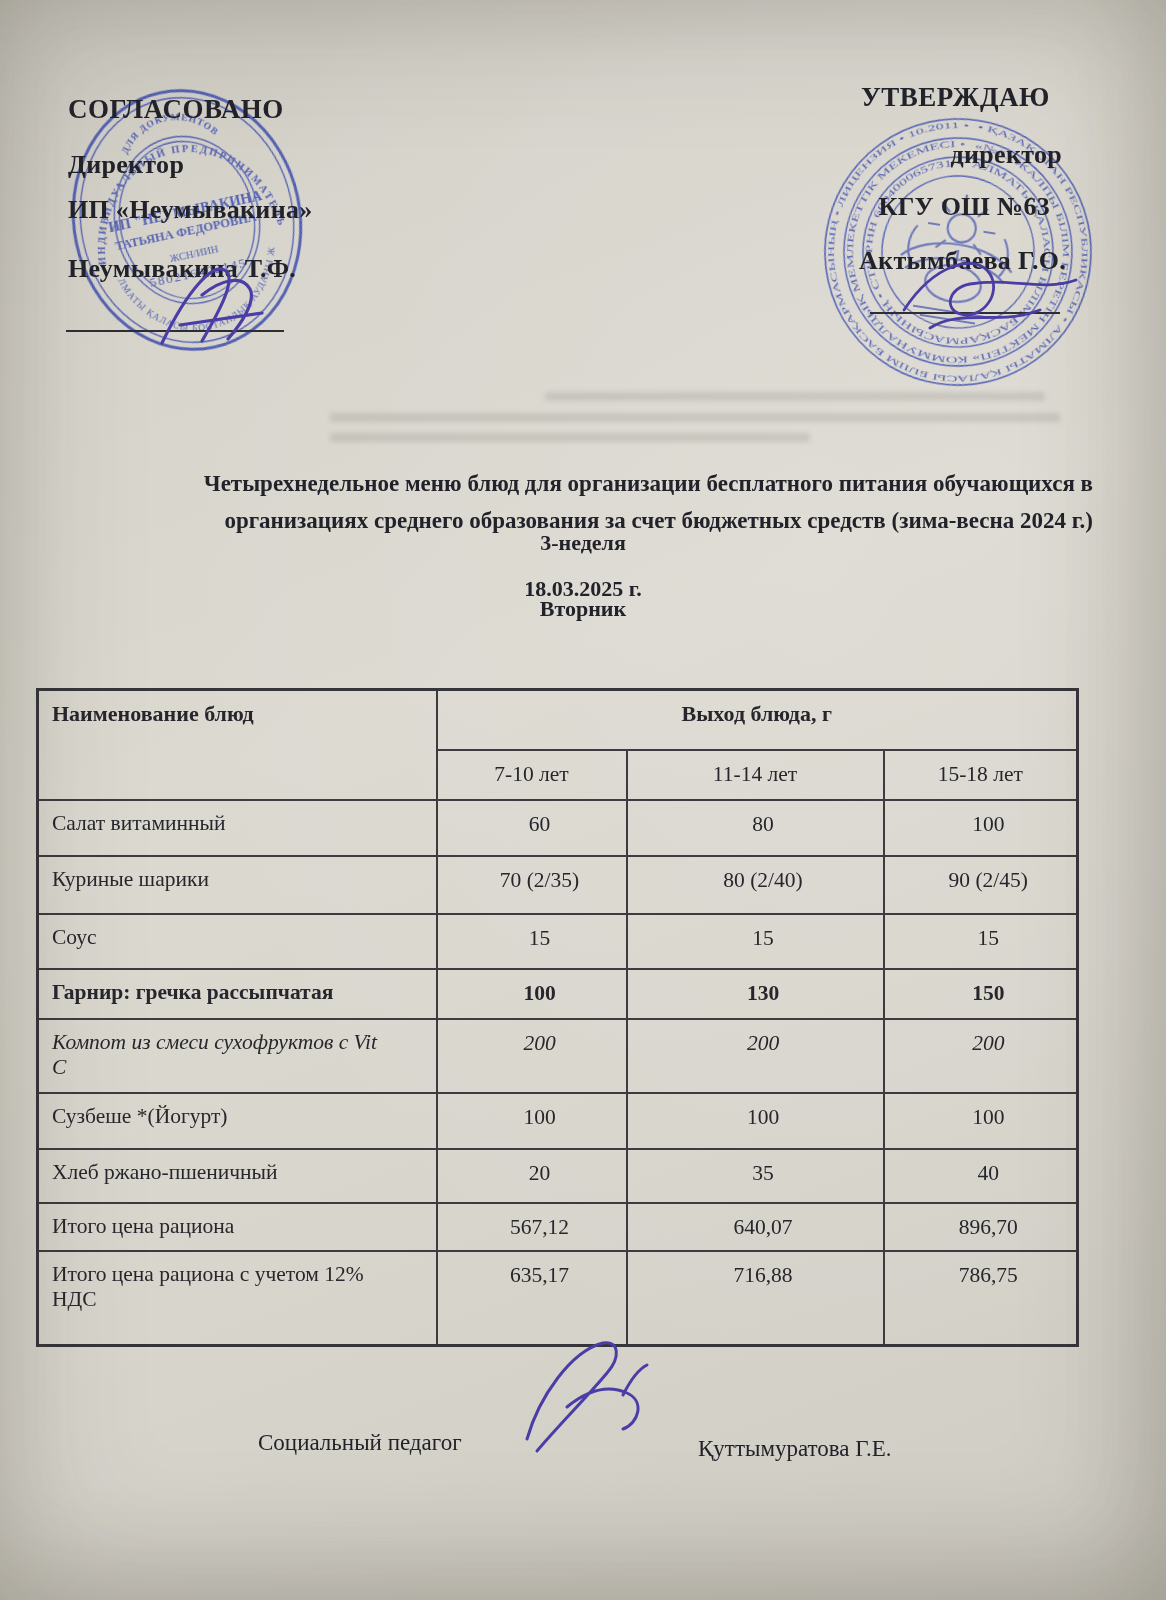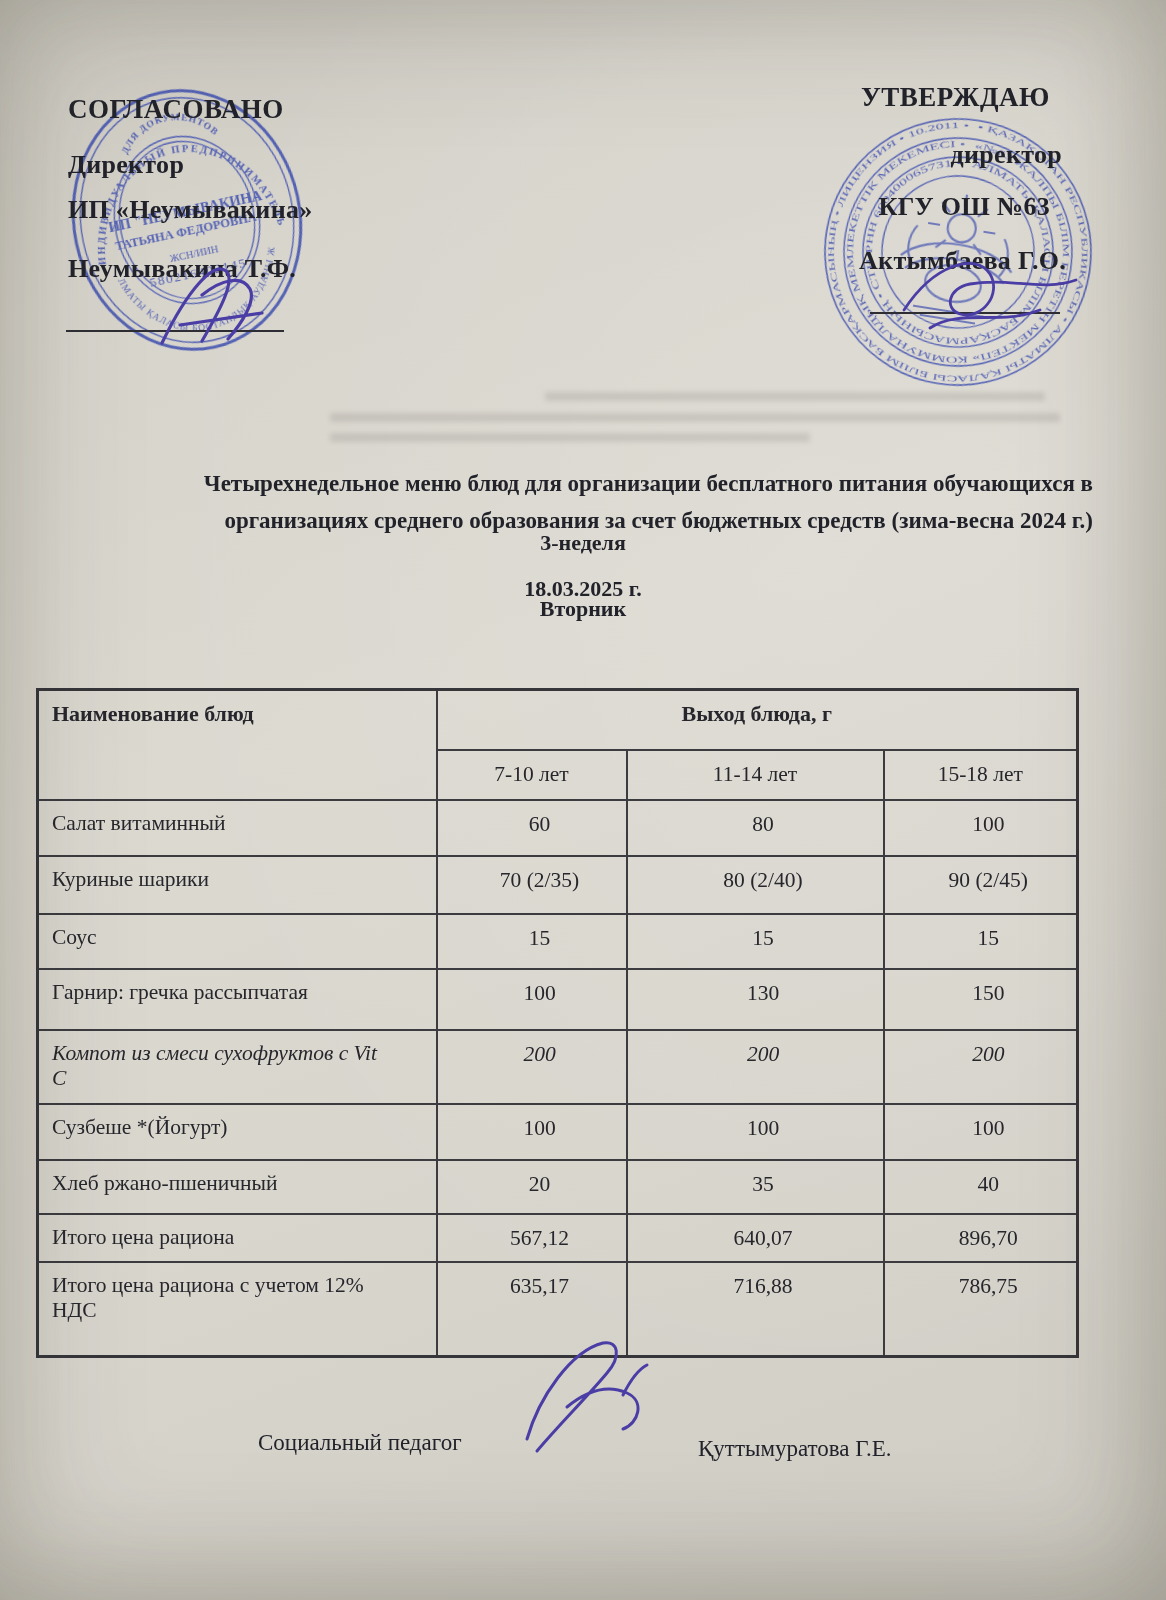--- a/index.html
+++ b/index.html
@@ -34,21 +34,21 @@
     overflow:hidden;
   }
   table.menu{border:3px solid #35353a;}
   td.dishcol{padding:10px 55px 6px 13px;}
   td.valcol{padding:11px 4px 4px 20px;text-align:center;}
   td.h-dish{font-weight:bold;font-size:22px;padding:10px 10px 6px 13px;}
   td.h-out{font-weight:bold;font-size:22px;text-align:center;padding:10px 4px;}
   td.h-age{text-align:center;padding:11px 4px 4px 4px;}
   tr.h1{height:60px;} tr.h2{height:50px;}
   tr.r0{height:56px;} tr.r1{height:58px;margin-top:24px;} tr.r2{height:55px;}
-  tr.r3{height:61px;} tr.r4{height:74px;font-style:italic;} tr.r5{height:56px;}
+  tr.r3{height:50px;font-weight:bold;} tr.r4{height:74px;font-style:italic;} tr.r5{height:56px;}
   tr.r6{height:54px;} tr.r7{height:48px;} tr.r8{height:95px;}
 
   .stamp{position:absolute;filter:blur(.35px);opacity:.85;}
   .stamp text{fill:#3e4fb0;}
   .stamp .ln{stroke:#3e4fb0;fill:none;}
   .sig path{stroke:#4a3da5;fill:none;stroke-linecap:round;stroke-linejoin:round;}
   .footer-txt{font-size:23px;}
 </style>
 </head>
 <body>

